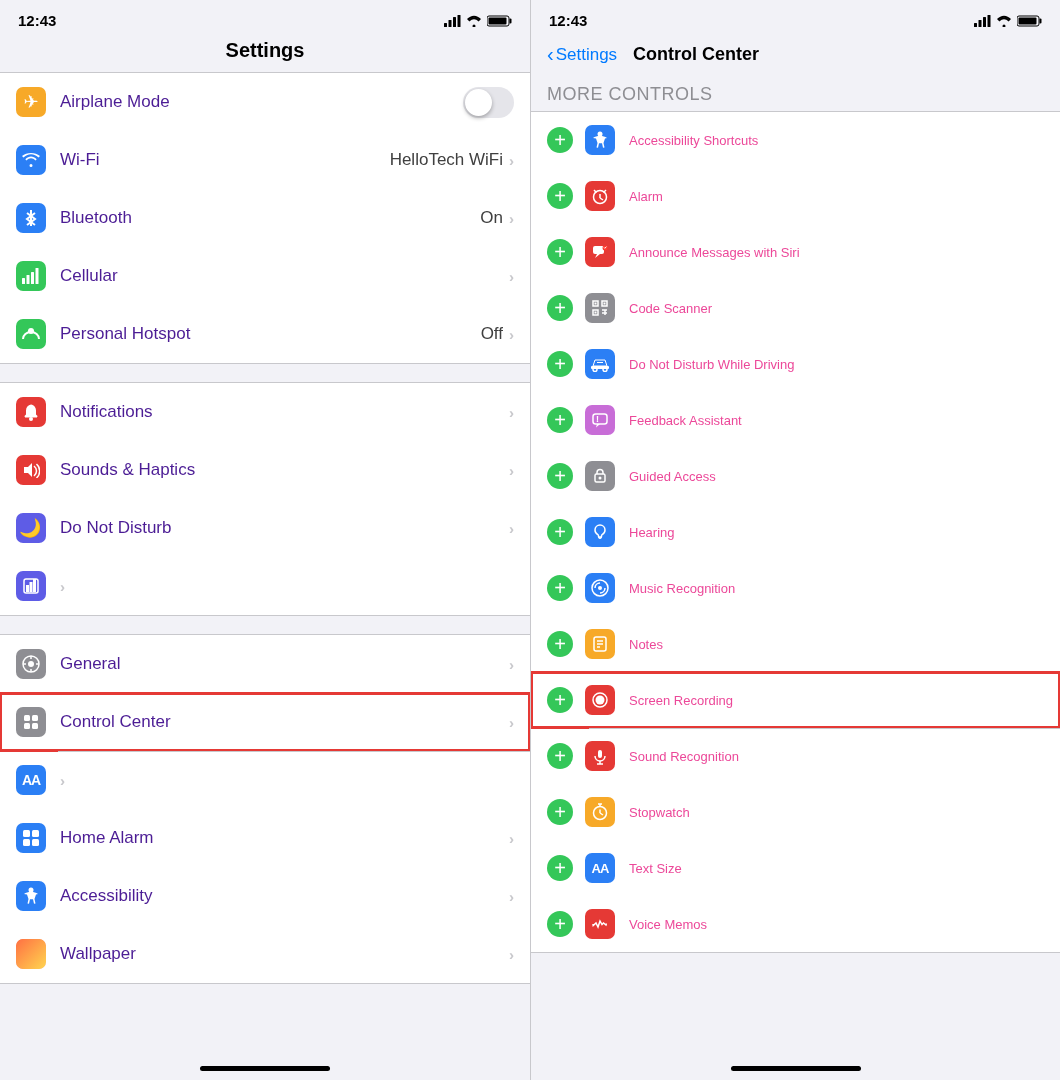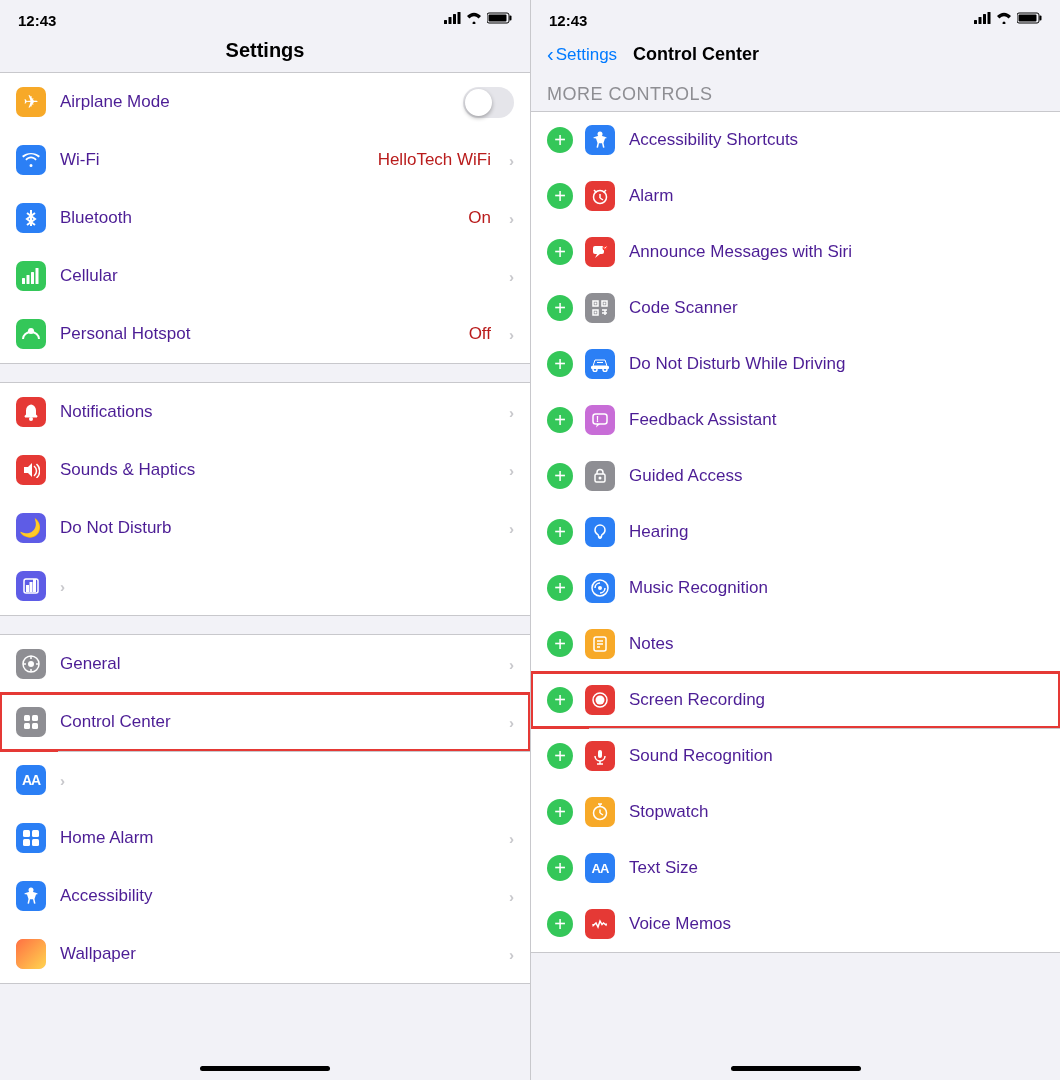--- a/index.html
+++ b/index.html
@@ -23,21 +23,21 @@
       position: relative;
     }
     .panel + .panel {
       border-left: 1px solid #c8c8cc;
     }
 
     
     .status-bar {
       display: flex;
       justify-content: space-between;
-      align-items: flex-start;
+      align-items: center;
       padding: 12px 18px 6px;
       background: #f2f2f7;
       font-size: 15px;
       font-weight: 600;
       flex-shrink: 0;
     }
     .status-time { font-size: 15px; font-weight: 700; }
     .status-icons { display: flex; align-items: center; gap: 5px; font-size: 13px; }
 
     
@@ -103,22 +103,22 @@
     
     .row-label {
       flex: 1;
       font-size: 17px;
       color: #4c1d95;
     }
 
     
     .row-value {
       font-size: 17px;
-      color: #b91c1c;
-      margin-right: 18px;
+      color: #404040;
+      margin-right: 6px;
     }
 
     
     .chevron {
       color: #c8c8cc;
       font-size: 15px;
       font-weight: 600;
     }
 
     
@@ -233,22 +233,22 @@
       display: flex;
       align-items: center;
       justify-content: center;
       color: white;
       font-size: 16px;
       flex-shrink: 0;
       margin-right: 14px;
     }
     .cc-label {
       flex: 1;
-      font-size: 17px;
-      color: #4c1d95;
+      font-size: 13px;
+      color: #ec4899;
     }
 
     .home-indicator {
       height: 24px;
       display: flex;
       align-items: center;
       justify-content: center;
       flex-shrink: 0;
     }
     .home-indicator-bar {

